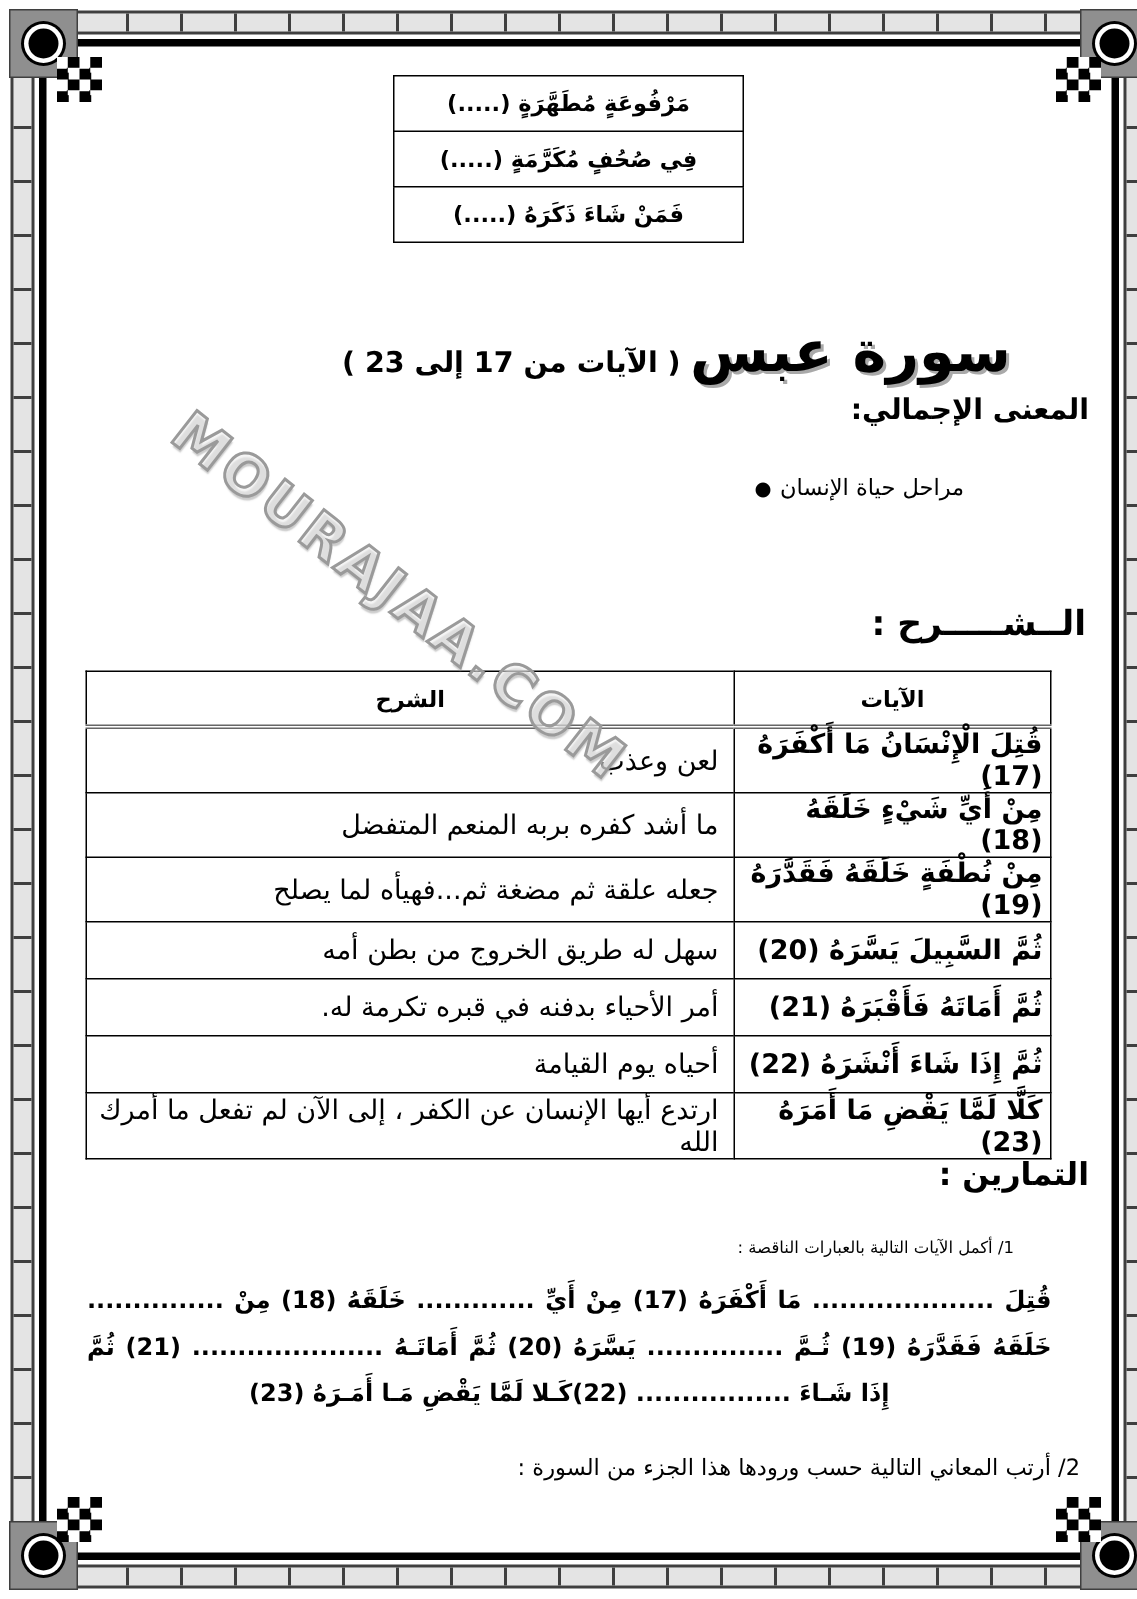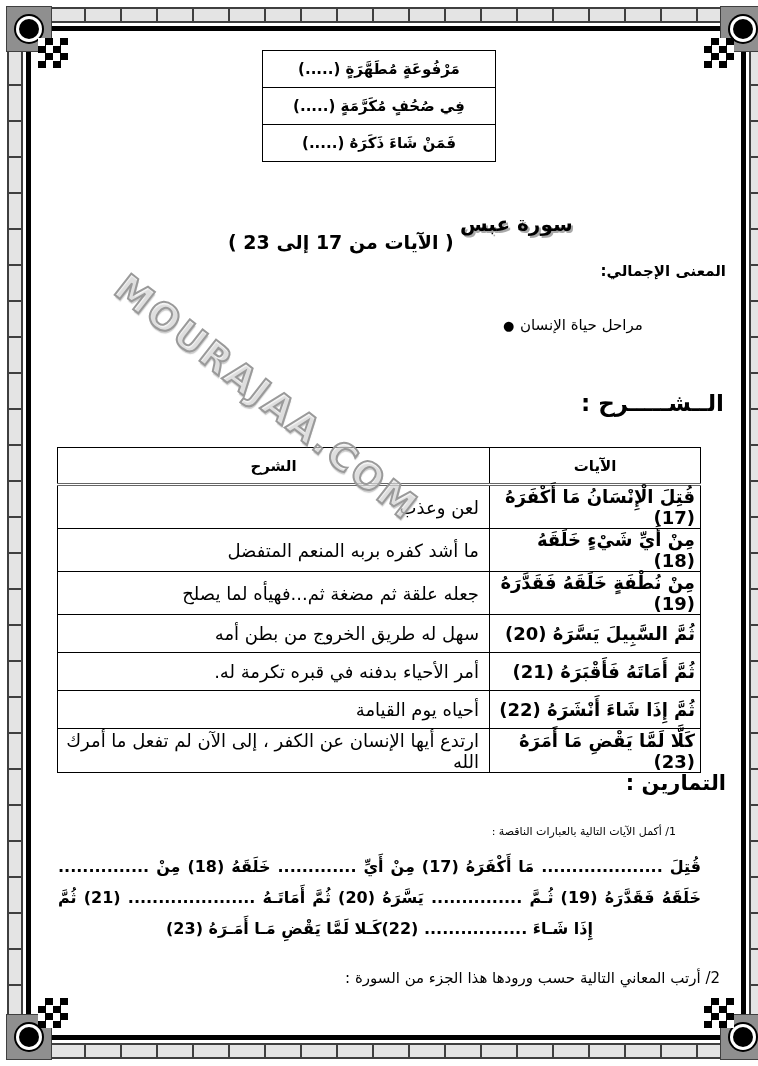--- a/index.html
+++ b/index.html
@@ -41,34 +41,34 @@
     position:absolute; left:262px; top:50px; width:234px;
     border-collapse:collapse; direction:rtl;
   }
   .memo-table td {
     border:1px solid #000; height:36px; text-align:center;
     font-size:15px; font-weight:bold; padding:0 2px;
   }
 
   
   .surah-title {
-    position:absolute; left:460px; top:212px; font-size:20px; font-weight:bold;
+    position:absolute; left:460px; top:212px; font-size:38px; font-weight:bold;
     direction:rtl; text-shadow:2px 2px 0 #a9a9a9; white-space:nowrap;
   }
   .verse-range {
     position:absolute; left:228px; top:231px; font-size:19px; font-weight:bold;
     direction:rtl; white-space:nowrap;
   }
 
   
-  .overview-heading { position:absolute; right:46px; top:262px; font-size:15px; font-weight:bold; direction:rtl; white-space:nowrap; }
+  .overview-heading { position:absolute; right:46px; top:262px; font-size:19px; font-weight:bold; direction:rtl; white-space:nowrap; }
   .bullets { position:absolute; left:503px; top:313px; font-size:15px; line-height:25px; direction:ltr; }
   .bullet-line { white-space:nowrap; }
   .bullet-dot { display:inline-block; width:17px; font-size:13px; }
-  .sharh-heading { position:absolute; right:48px; top:390px; font-size:23px; font-weight:bold; direction:rtl; white-space:nowrap; }
+  .sharh-heading { position:absolute; right:48px; top:403px; font-size:23px; font-weight:bold; direction:rtl; white-space:nowrap; }
 
   
   .exp-table {
     position:absolute; left:57px; top:447px; width:644px;
     border-collapse:collapse; direction:rtl; table-layout:fixed;
   }
   .exp-table th, .exp-table td { border:1px solid #000; }
   .exp-table th {
     height:33px; font-size:15px; font-weight:bold; text-align:center;
     border-bottom:3px double #666;

